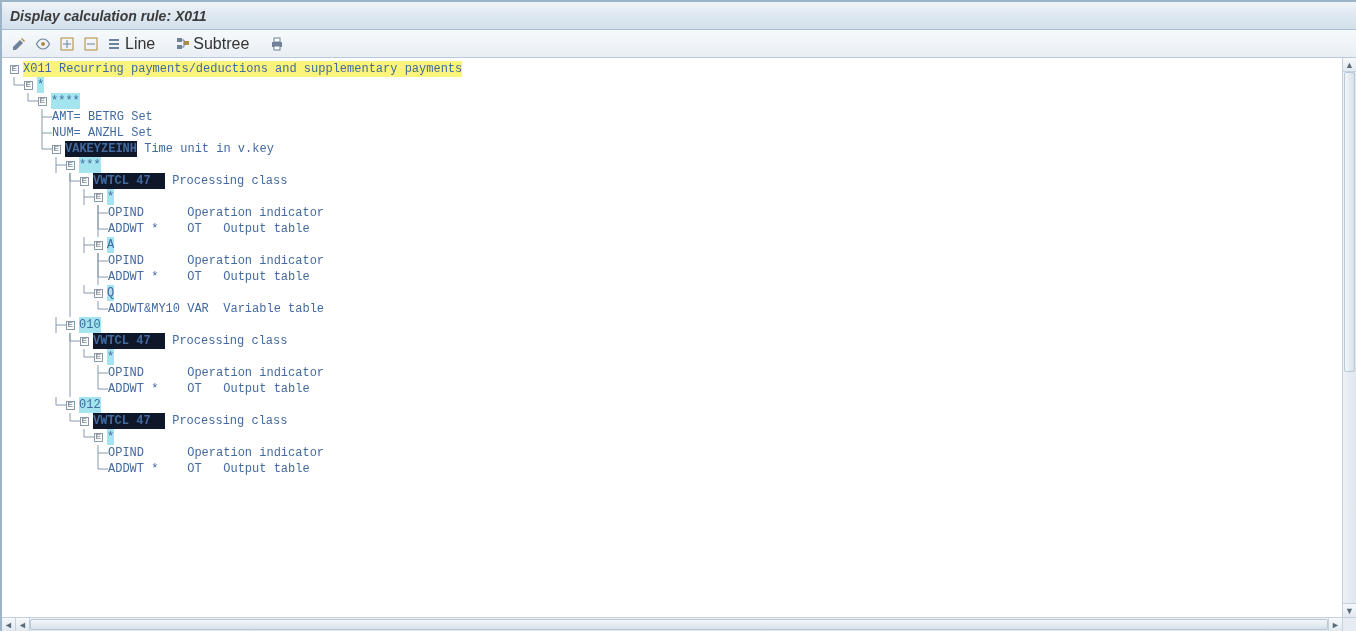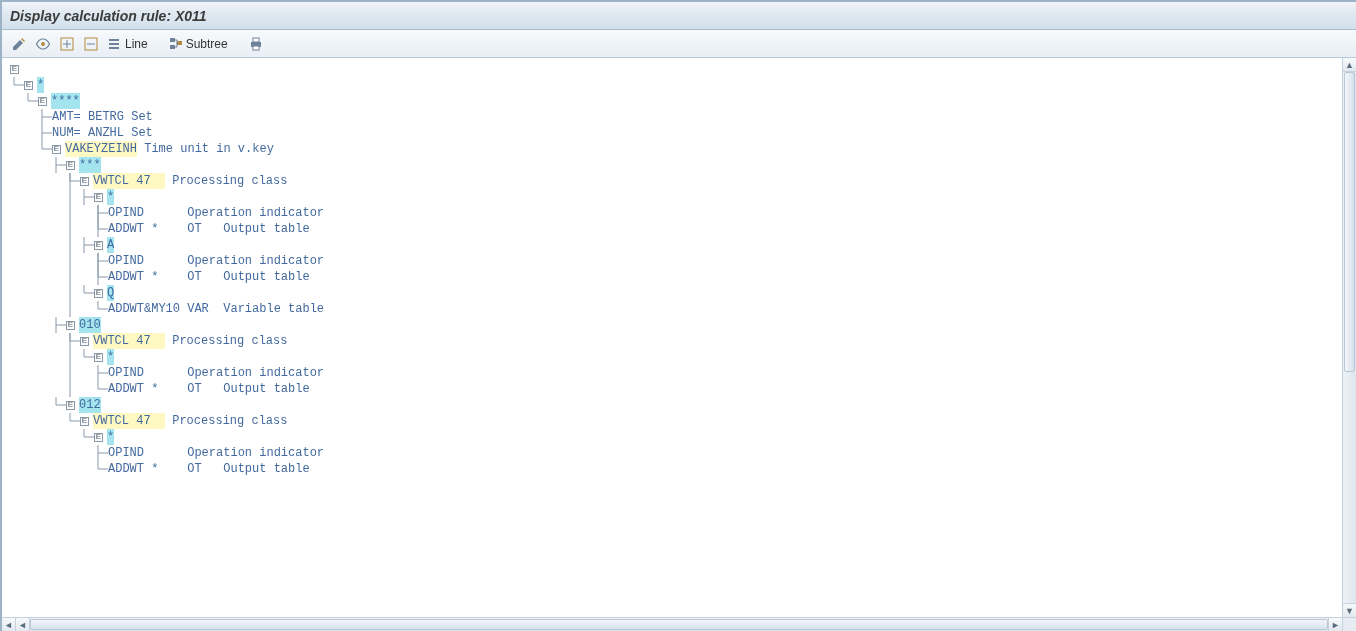--- a/index.html
+++ b/index.html
@@ -46,21 +46,21 @@
     align-items: center;
     justify-content: center;
     min-width: 22px;
     height: 22px;
     padding: 0 3px;
     margin-right: 2px;
     border-radius: 2px;
     cursor: pointer;
   }
   .tb-label {
-    font-size: 12px;
+    font-size: 16px;
     color: #333;
     margin-left: 2px;
     cursor: pointer;
   }
   .watermark {
     position: absolute;
     left: 270px;
     top: 0;
     height: 28px;
     display: flex;
@@ -188,21 +188,21 @@
     font-family: Arial, sans-serif;
     margin-right: 4px;
     flex: 0 0 auto;
     cursor:pointer;
     padding-bottom:1px;
   }
 
   .code { white-space: pre; }
   .hl-yellow { background:#faf47a; }
   .hl-blue   { background:#a3e4ef; }
-  .hl-green  { background:#fef9c3; }
+  .hl-green  { background:#0f172a;font-weight:bold; }
 
 </style>
 </head>
 <body>
 
 <div class="titlebar">
   <span>Display calculation rule: X011</span>
 </div>
 
 <div class="toolbar">
@@ -254,21 +254,21 @@
         <rect x="3" y="6" width="10" height="5" fill="#6f8299"></rect>
         <rect x="5" y="2" width="6" height="4" fill="#fff" stroke="#6f8299"></rect>
         <rect x="5" y="10" width="6" height="4" fill="#fff" stroke="#6f8299"></rect>
       </svg>
   </span>
 
 </div>
 
 <div class="content-wrap">
   <div class="content-inner" id="tree-host">
-      <div class="row"><span class="gutter" style="width: 8px;"><svg width="8" height="16"></svg></span><span class="marker">E</span></div>
+      <div class="row"><span class="gutter" style="width: 8px;"><svg width="8" height="16"></svg></span><span class="marker">E</span><span class="code hl-yellow">X011 Recurring payments/deductions and supplementary payments</span></div>
       <div class="row"><span class="gutter" style="width: 22px;"><svg width="22" height="16">
             <line x1="12" x2="12" y1="0" y2="8"></line>
             <line x1="12" x2="22" y1="8" y2="8"></line>
           </svg></span><span class="marker">E</span><span class="code hl-blue">*</span></div>
       <div class="row"><span class="gutter" style="width: 36px;"><svg width="36" height="16">
             <line x1="26" x2="26" y1="0" y2="8"></line>
             <line x1="26" x2="36" y1="8" y2="8"></line>
           </svg></span><span class="marker">E</span><span class="code hl-blue">****</span></div>
       <div class="row"><span class="gutter" style="width: 50px;"><svg width="50" height="16">
             <line x1="40" x2="40" y1="0" y2="16"></line>

